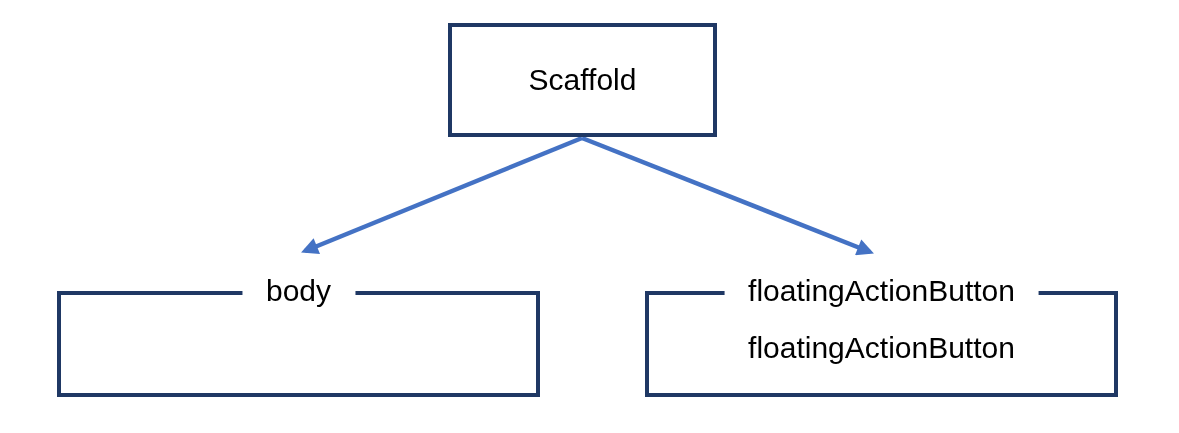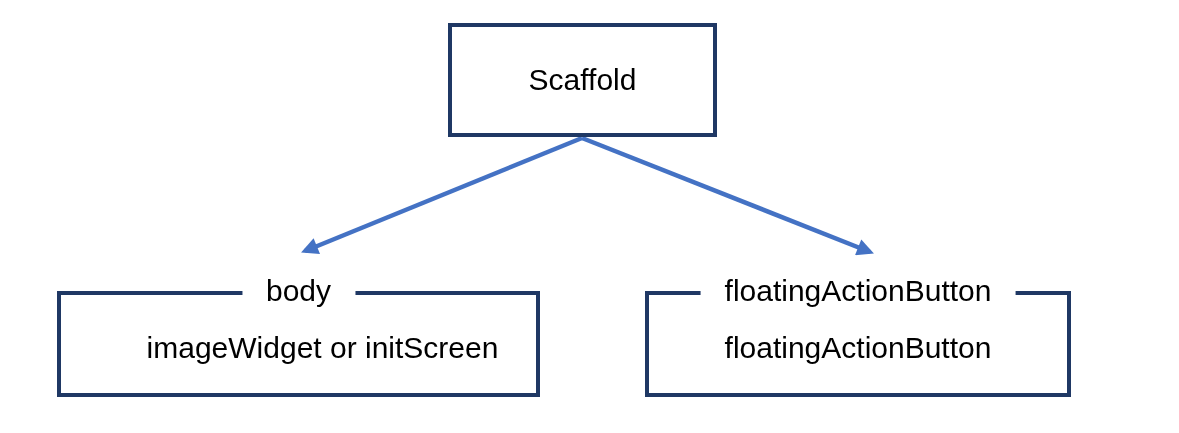--- a/index.html
+++ b/index.html
@@ -55,21 +55,21 @@
   .node-group-left {
     left: 57px;
     top: 291px;
     width: 483px;
     height: 106px;
     padding-left: 48px;
   }
   .node-group-right {
     left: 645px;
     top: 291px;
-    width: 426px;
+    width: 473px;
     height: 106px;
   }
   .group-label {
     position: absolute;
     top: -4px;
     left: 50%;
     transform: translate(-50%, -50%);
     background: var(--canvas-bg, #ffffff);
     padding: 0 24px;
     font-size: 30px;
@@ -97,21 +97,20 @@
     <line x1="582" y1="138" x2="305" y2="251" marker-end="url(#arrowhead)"></line>
     <line x1="582" y1="138" x2="870" y2="252" marker-end="url(#arrowhead)"></line>
   </svg>
 
   <div class="node node-root">
     <span class="node-label">Scaffold</span>
   </div>
 
   <div class="node node-group-left">
     <span class="group-label">body</span>
-    <span class="group-content">imageWidget or initScreen</span>
   </div>
 
   <div class="node node-group-right">
     <span class="group-label">floatingActionButton</span>
     <span class="group-content">floatingActionButton</span>
   </div>
 
 </div>
 
 </body></html>

